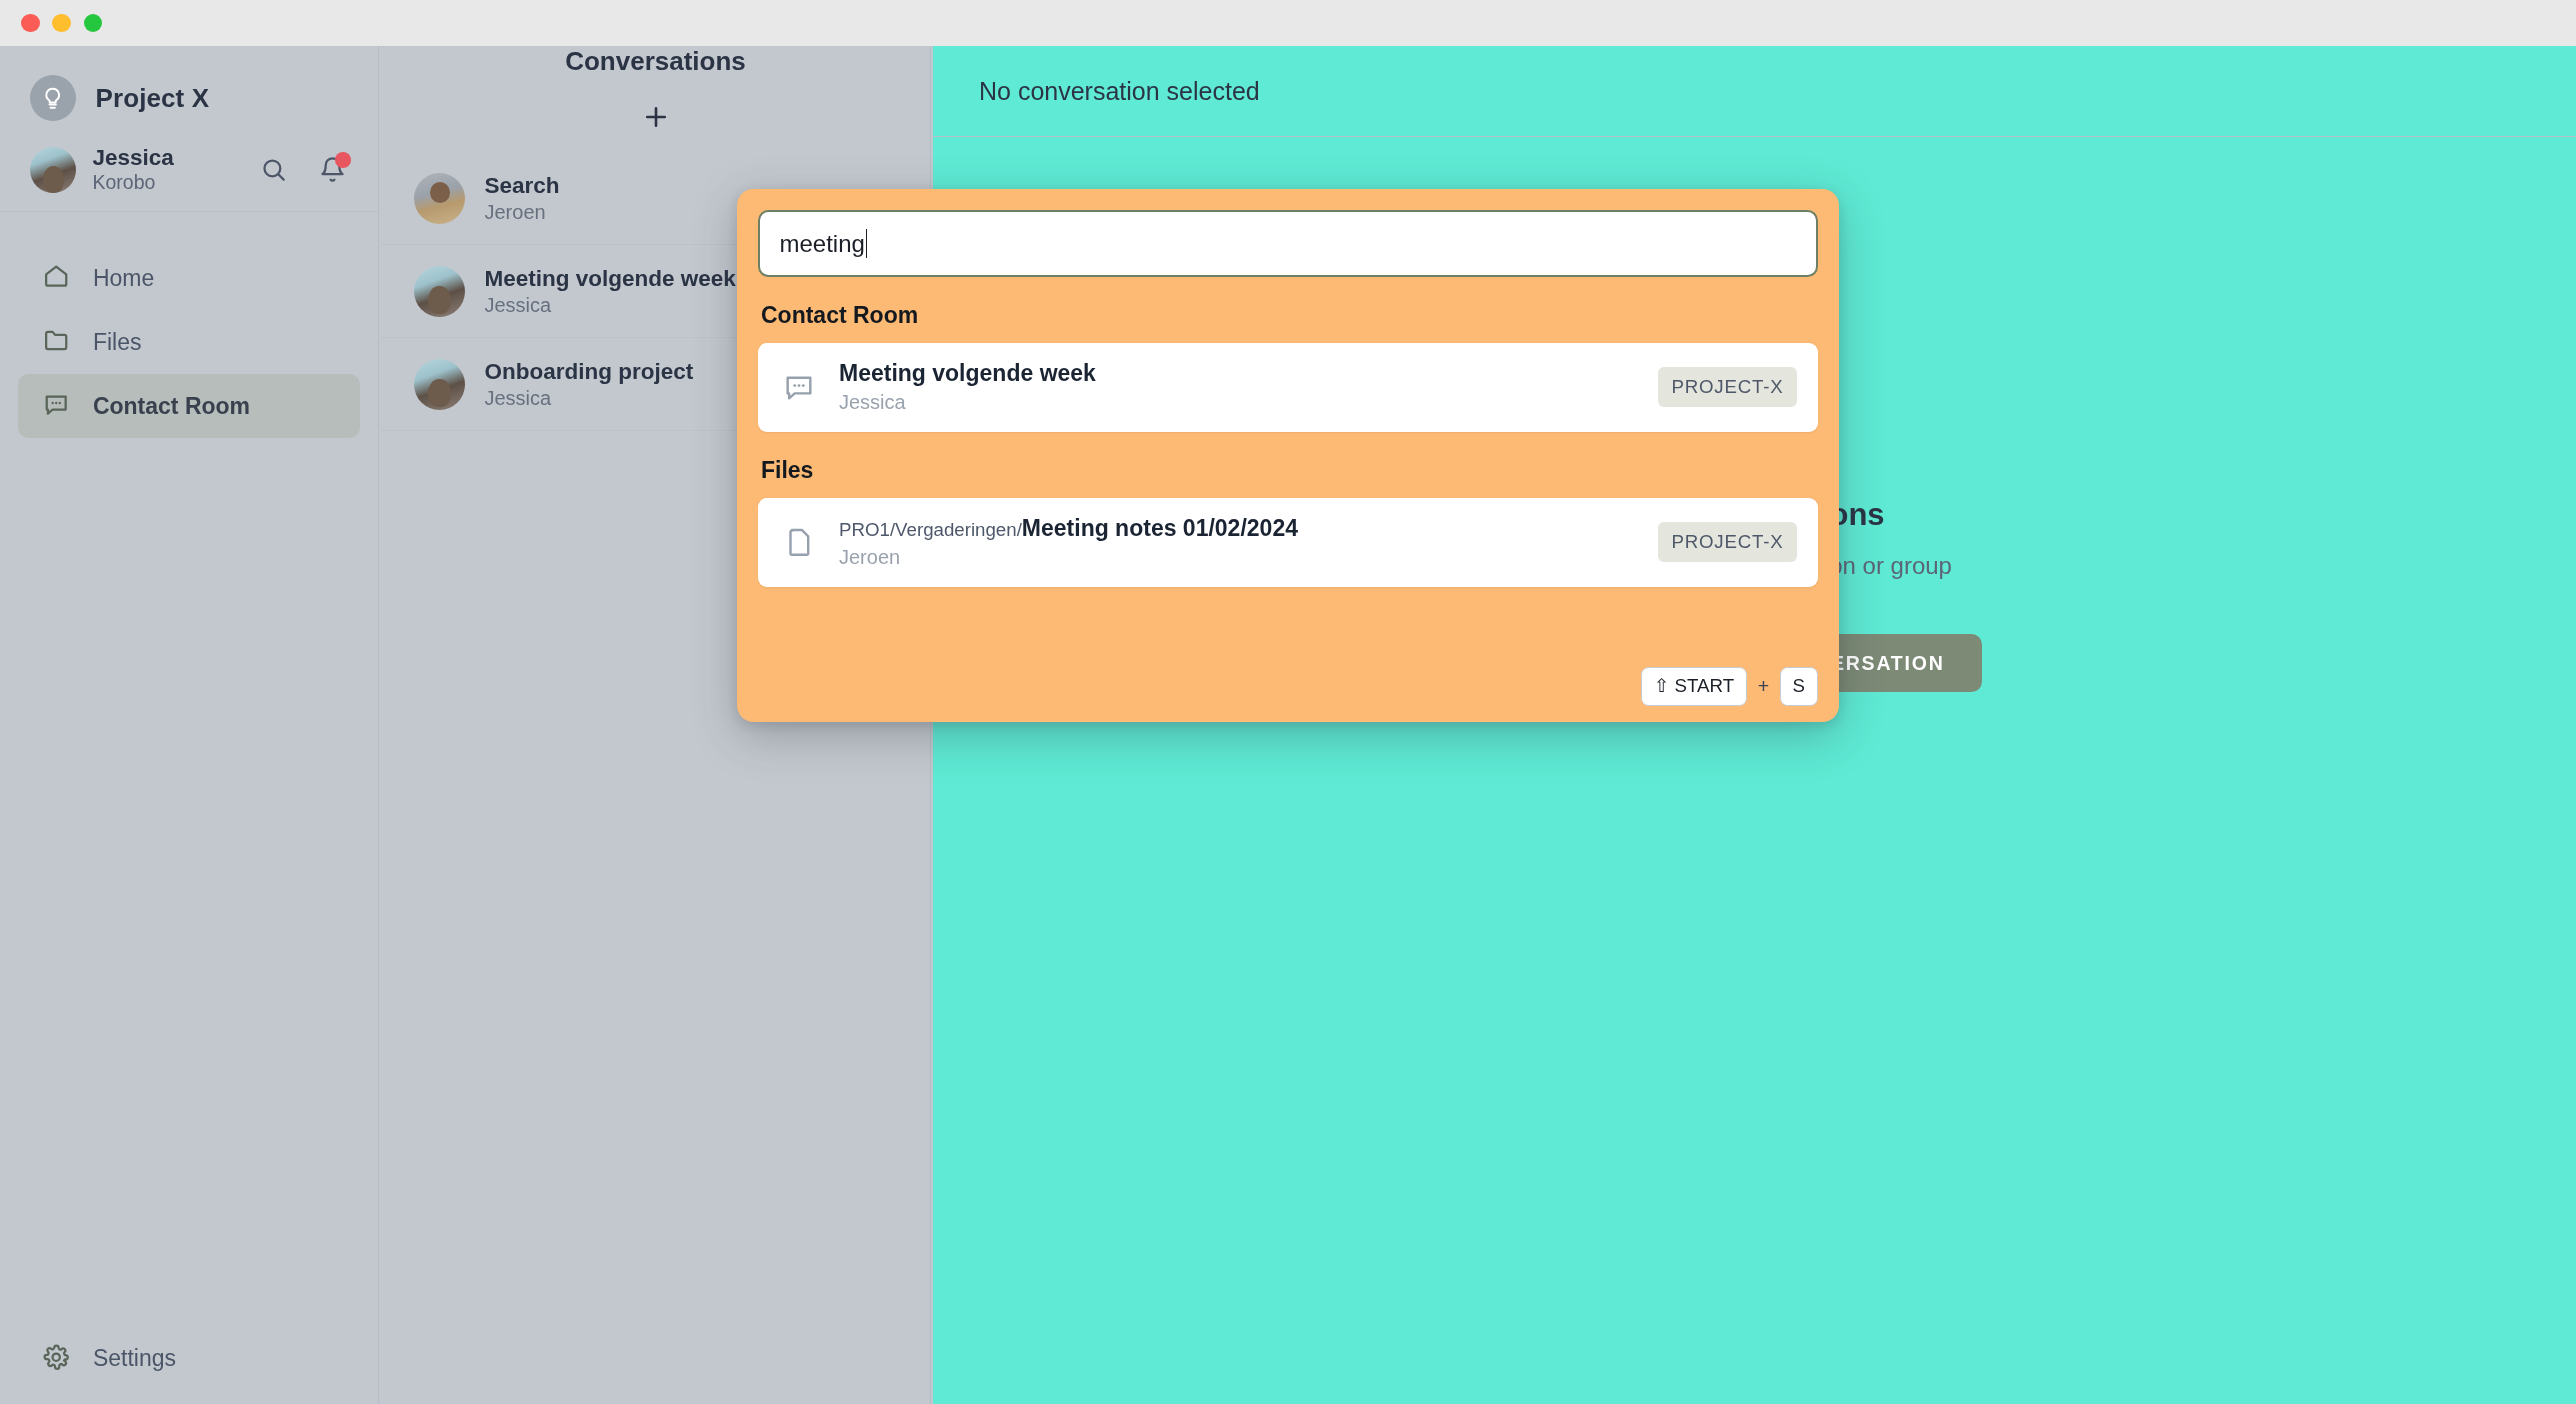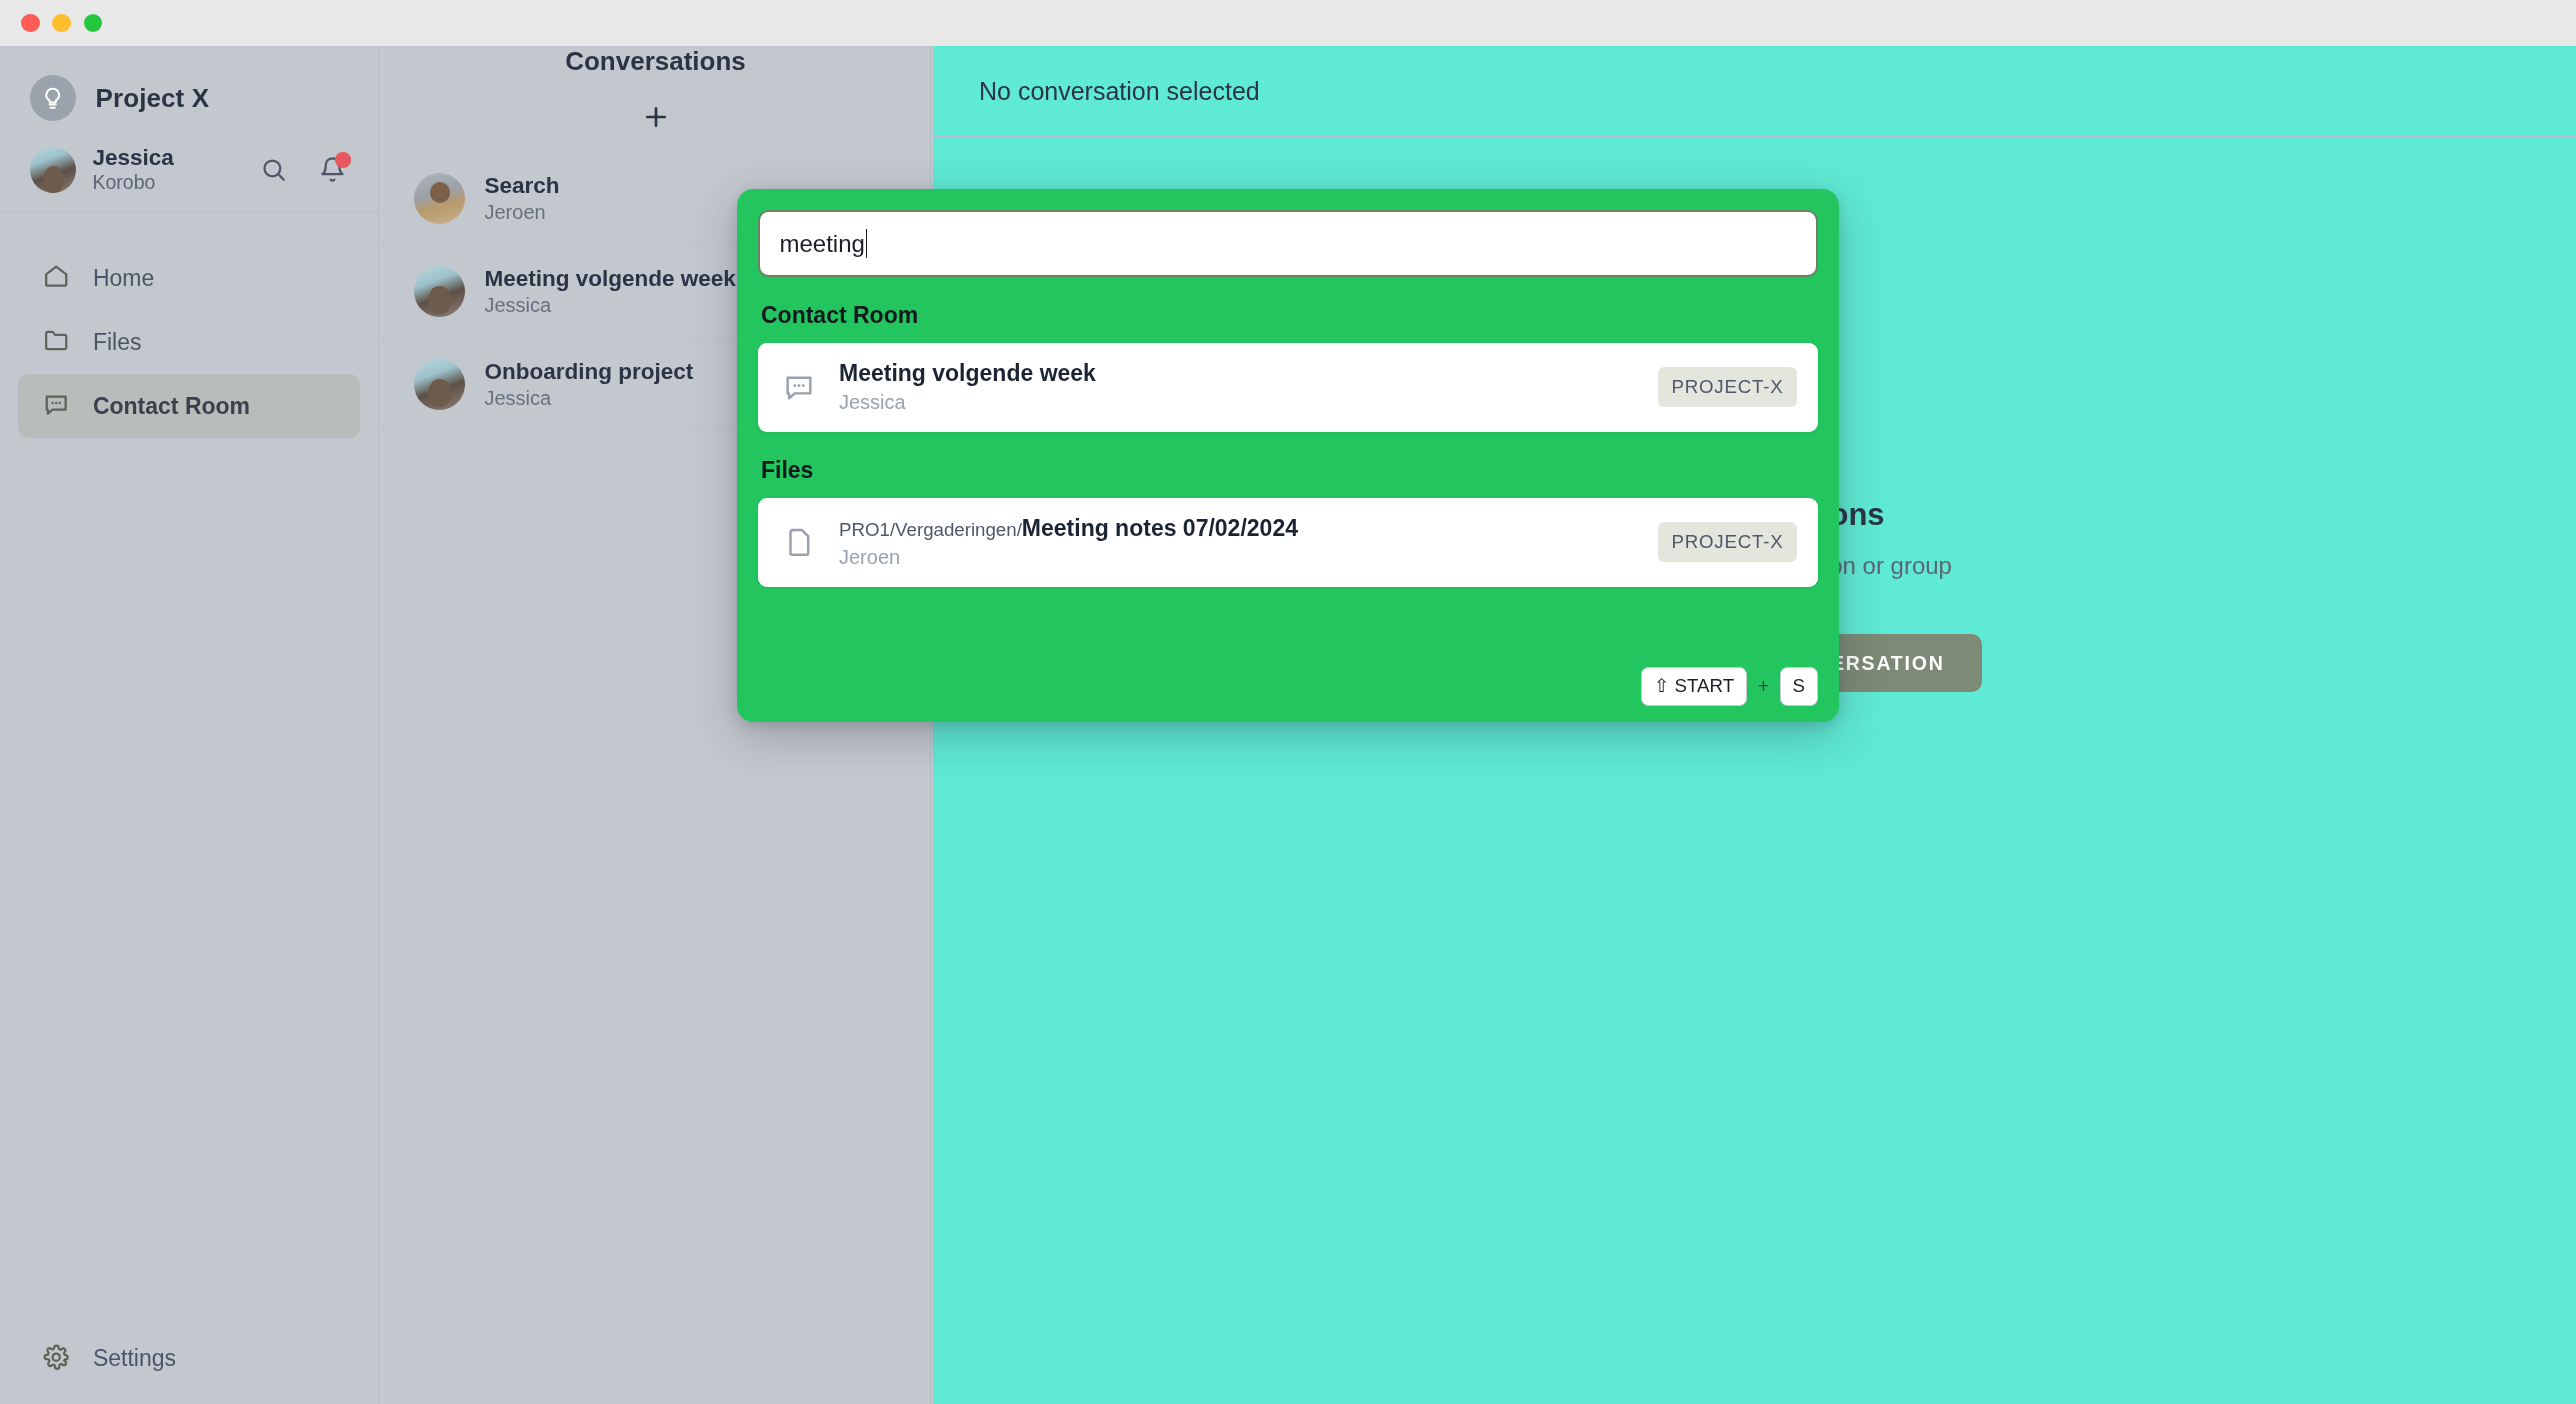--- a/index.html
+++ b/index.html
@@ -135,21 +135,21 @@
     background: #7c8a76; color: #ffffff; border: none; border-radius: 10.5px;
     height: 58px; padding: 0 37px; cursor: pointer;
     font-size: 19.5px; font-weight: bold; letter-spacing: 1.8px;
     font-family: "Liberation Sans", sans-serif;
   }
 
   
   #search-modal {
     position: absolute; left: 737px; top: 143px;
     width: 1102px; height: 533px;
-    background: #22c55e; border-radius: 16.5px;
+    background: #fdba74; border-radius: 16.5px;
     box-shadow: 0 13.5px 45px rgba(40,46,58,.28), 0 3px 10.5px rgba(40,46,58,.14);
     padding: 21px 21px 0 21px;
     z-index: 50;
   }
   #modal-search-input {
     width: 100%; height: 67px; border-radius: 10.5px;
     border: 2.2px solid #6d7f64; background: #ffffff;
     display: flex; align-items: center; padding: 0 19.5px;
   }
   #modal-search-value {
@@ -360,21 +360,21 @@
 
     <div class="result-group">
       <div class="group-title">Files</div>
       <div class="result-row">
         <span class="result-icon">
           <svg width="34" height="34" viewBox="0 0 24 24" fill="none" stroke="#97a0ad" stroke-width="1.7" stroke-linejoin="round">
             <path d="M7 3.5h7l4.5 4.5v12a1 1 0 0 1-1 1H7a1 1 0 0 1-1-1v-15a1 1 0 0 1 1-1z"></path>
           </svg>
         </span>
         <span class="result-body">
-          <span class="result-path">PRO1/Vergaderingen/</span><span class="result-title">Meeting notes 07/02/2024</span>
+          <span class="result-path">PRO1/Vergaderingen/</span><span class="result-title">Meeting notes 01/02/2024</span>
           <div class="result-sub">Jeroen</div>
         </span>
         <span class="result-badge">PROJECT-X</span>
       </div>
     </div>
 
     <div id="modal-footer">
       <span class="kbd">⇧ START</span>
       <span id="kbd-plus">+</span>
       <span class="kbd">S</span>

